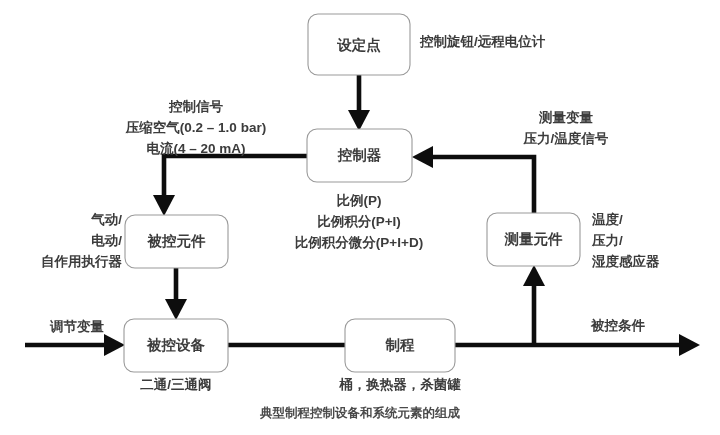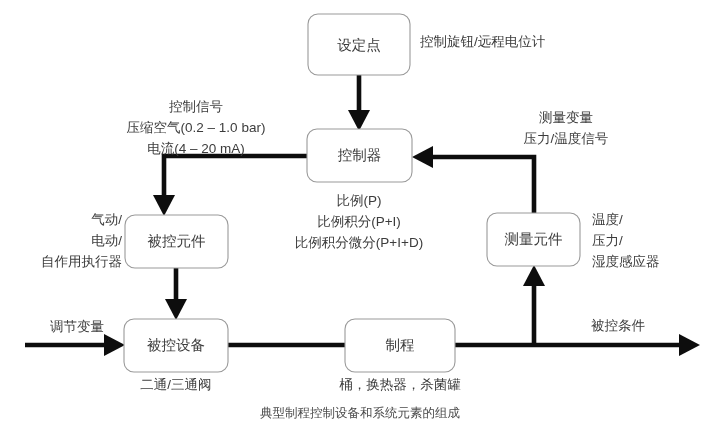--- a/index.html
+++ b/index.html
@@ -9,20 +9,21 @@
   }
   body {
     font-family: "Liberation Sans", "DejaVu Sans", sans-serif;
   }
   #stage {
     position: relative;
     width: 720px;
     height: 435px;
     background: #ffffff;
     overflow: hidden;
+    font-weight: bold;
   }
   #diagram-svg {
     position: absolute;
     left: 0;
     top: 0;
     width: 720px;
     height: 435px;
   }
   .box-rect {
     fill: #ffffff;

